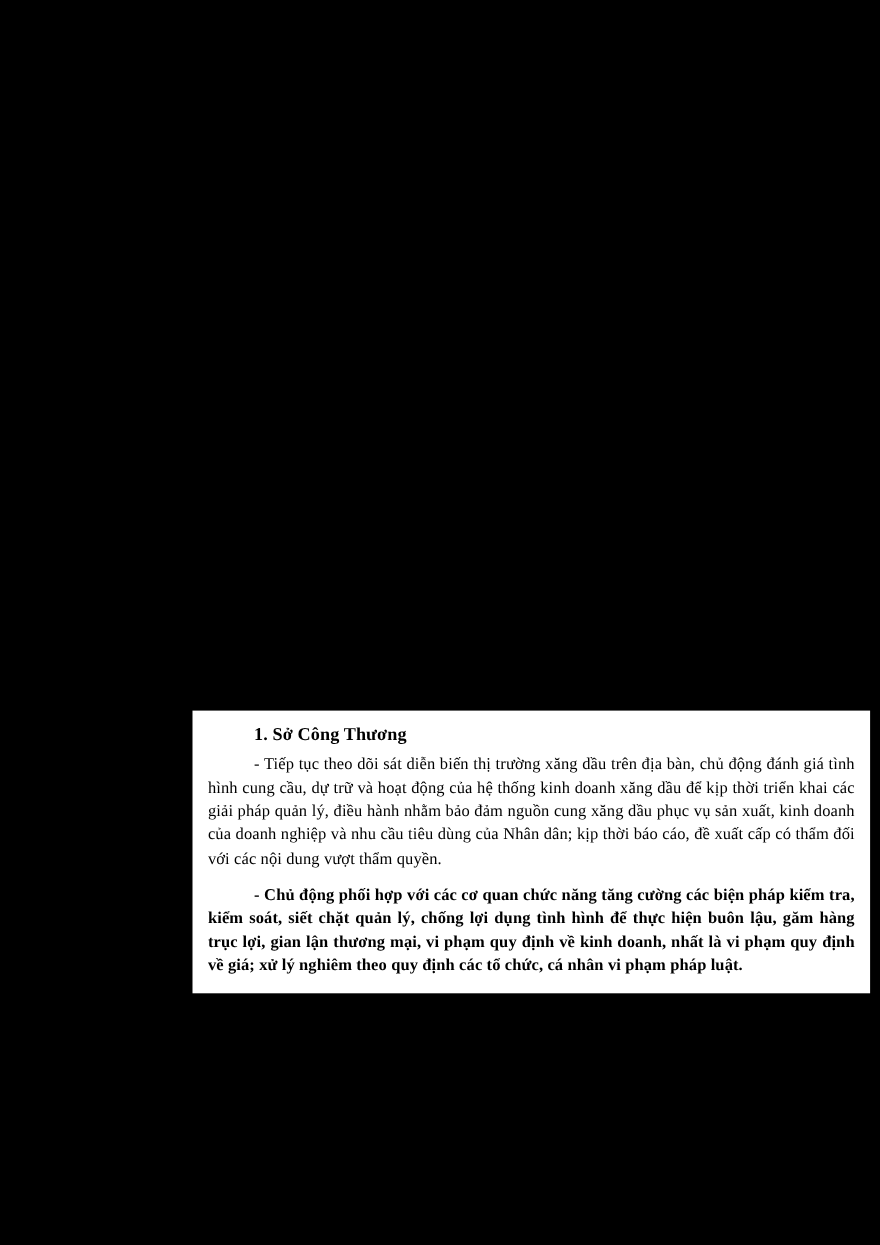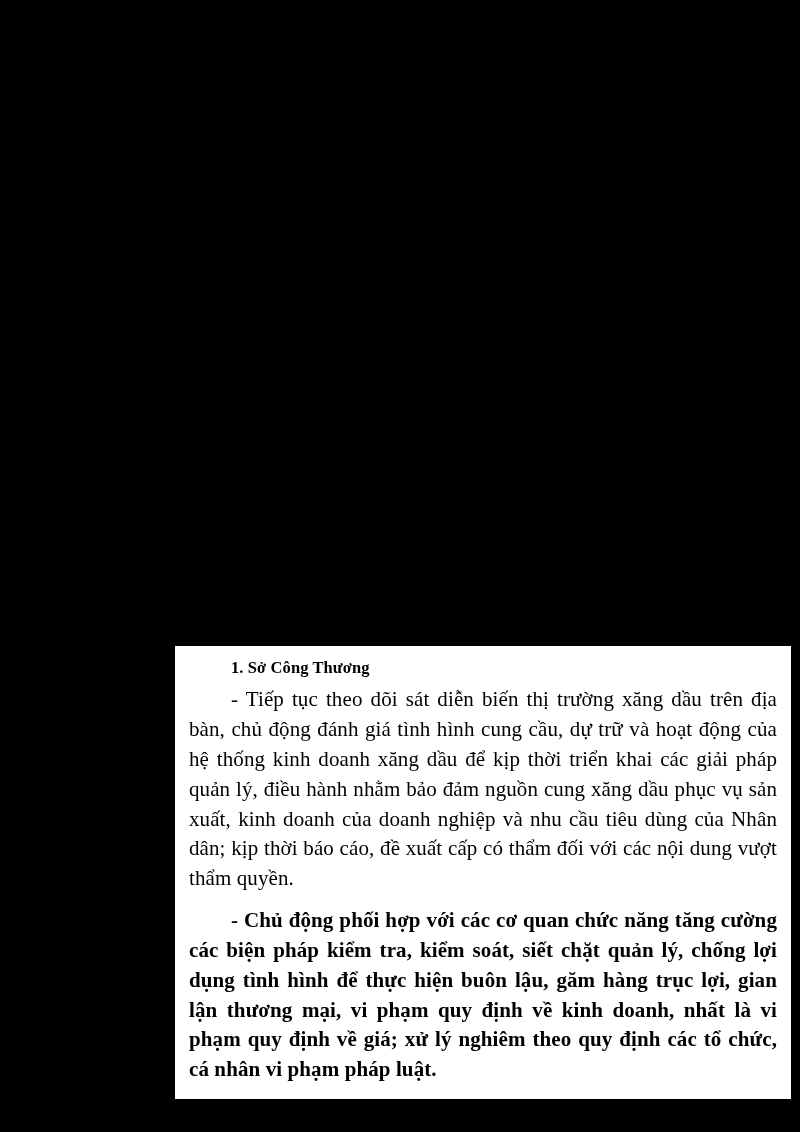--- a/index.html
+++ b/index.html
@@ -29,21 +29,21 @@
     width: 616px;
     background: #ffffff;
     color: #000000;
     padding: 10px 0 14px 0;
     box-sizing: border-box;
   }
   .para {
     margin: 0;
     padding: 0 14px 0 14px;
     text-align: justify;
-    font-size: 21px;
+    font-size: 15px;
     line-height: 1.42;
     letter-spacing: 0.1px;
   }
   .heading {
     font-weight: bold;
     text-indent: 42px;
     margin-bottom: 6px;
     text-align: left;
     font-size: 16.5px;
   }

